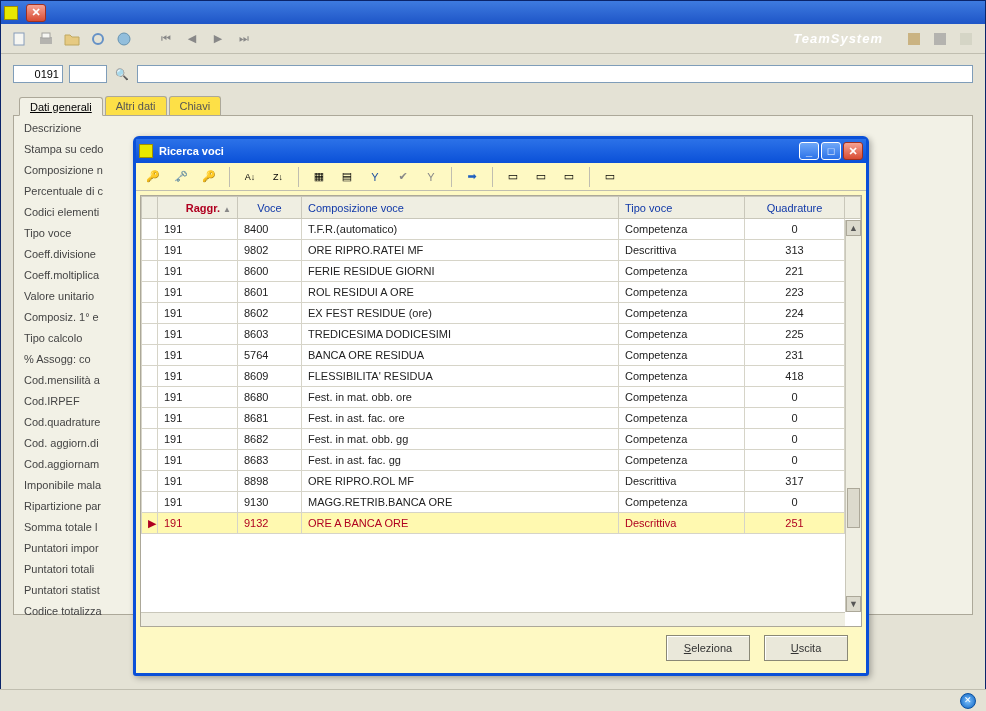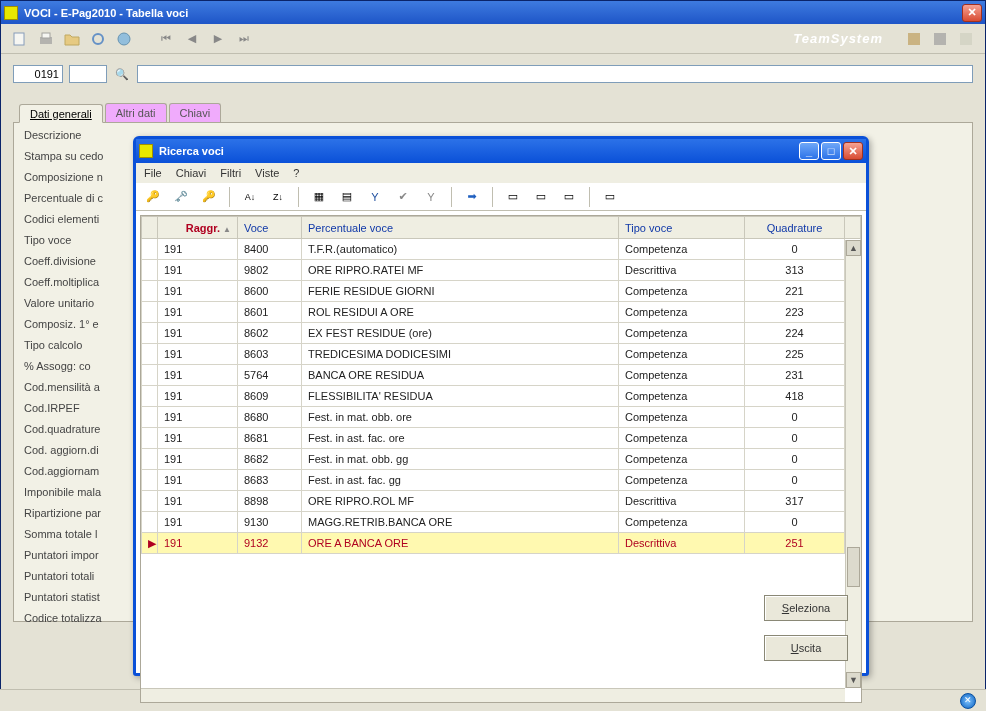--- a/index.html
+++ b/index.html
@@ -28,38 +28,38 @@
   .toolbar .tb-btn svg { opacity:.7; }
 
   .form-area { padding:8px 12px; }
   .form-row { display:flex; align-items:center; height:24px; gap:6px; }
   .form-row label { width:240px; color:#333; }
   .form-row input.code { width:50px; text-align:right; border:1px solid #7F9DB9; height:18px; padding:0 3px; background:#fff; }
   .form-row input.sm { width:38px; border:1px solid #7F9DB9; height:18px; }
   .form-row .search-ico { width:18px; display:flex; justify-content:center; }
   .form-row input.long { flex:1; border:1px solid #7F9DB9; height:18px; background:#fff; }
 
-  .tabs { display:flex; gap:2px; margin-top:17px; padding-left:6px; }
+  .tabs { display:flex; gap:2px; margin-top:10px; padding-left:6px; }
   .tab {
     padding:3px 10px 2px 10px; border:1px solid #ACA899; border-bottom:none;
-    background:#f0abfc; border-radius:3px 3px 0 0; color:#555;
+    background:#fde047; border-radius:3px 3px 0 0; color:#555;
   }
   .tab.active { background:#F2F1E6; color:#000; border-bottom:1px solid #F2F1E6; position:relative; top:1px; }
   .tab.active span { text-decoration: underline; }
 
   .field-panel {
     border:1px solid #ACA899; background:#F2F1E6; height:500px; padding:6px 10px;
   }
   .flist { display:flex; flex-direction:column; gap:4px; }
   .flist div { color:#444; height:17px; }
 
   
   .modal {
     position:absolute; left:133px; top:136px; width:736px; height:540px;
-    border:3px solid #0A50D8; border-radius:6px 6px 3px 3px; background:#ffffff;
+    border:3px solid #0A50D8; border-radius:6px 6px 3px 3px; background:#fef9c3;
     box-shadow: 2px 2px 6px rgba(0,0,0,.3);
   }
   .modal .m-title {
     height:24px; background:linear-gradient(#2C72E8,#0A50D8); display:flex; align-items:center;
     padding:0 3px; color:#fff;
   }
   .modal .m-title .app-icon { width:14px; height:14px; background:#E8E800; border:1px solid #A09000; margin-right:6px; }
   .modal .m-title .t { flex:1; font-weight:bold; }
   .modal .m-title .wb {
     width:20px; height:18px; margin-left:2px; border:1px solid #fff; border-radius:3px;
@@ -67,21 +67,21 @@
   }
   .modal .m-title .wb.min { background:linear-gradient(#6FA8F8,#2C72E8); }
   .modal .m-title .wb.max { background:linear-gradient(#6FA8F8,#2C72E8); }
   .modal .m-title .wb.close { background:linear-gradient(#F6A394,#D84C33); border-color:#A03020; }
 
   .modal .menubar { height:20px; display:flex; align-items:center; gap:14px; padding:0 8px; color:#333; background:#EFEEE2; }
   .modal .m-toolbar { height:28px; display:flex; align-items:center; gap:6px; padding:0 6px; border-bottom:1px solid #C0BEB0; }
   .modal .m-toolbar .tbb { width:22px; height:22px; display:flex; align-items:center; justify-content:center; }
   .modal .m-toolbar .vsep { width:1px; height:20px; background:#C0BEB0; margin:0 3px; }
 
-  .grid-wrap { margin:4px; border:1px solid #ACA899; background:#fff; height:488px; position:relative; }
+  .grid-wrap { margin:4px; border:1px solid #ACA899; background:#fff; height:432px; position:relative; }
   table.grid { width:100%; border-collapse:collapse; table-layout:fixed; }
   table.grid th {
     background:#EFEEE2; color:#1038A8; font-weight:normal; text-align:left;
     border:1px solid #C9C7BA; padding:4px 6px; height:22px;
   }
   table.grid th.sort { font-weight:bold; color:#B00020; }
   table.grid td {
     border:1px solid #D6D4C8; padding:3px 6px; height:21px; color:#222; background:#fff;
     white-space:nowrap; overflow:hidden; text-overflow:ellipsis;
   }
@@ -93,42 +93,41 @@
     position:absolute; right:0; top:24px; bottom:14px; width:16px; background:#EFEEE2;
     border-left:1px solid #C9C7BA;
   }
   .vscroll .arrow { height:16px; background:#DCDACD; border:1px solid #ACA899; display:flex; align-items:center; justify-content:center; font-size:9px; color:#555;}
   .vscroll .track { position:absolute; top:16px; bottom:16px; left:0; right:0; }
   .vscroll .thumb { position:absolute; left:1px; right:1px; height:40px; background:#DCDACD; border:1px solid #ACA899; top:70%; }
   .hscroll {
     position:absolute; left:0; right:16px; bottom:0; height:14px; background:#EFEEE2; border-top:1px solid #C9C7BA;
   }
 
-  .modal .btn-row { position:absolute; right:18px; bottom:12px; display:flex; gap:14px;flex-direction:column; }
+  .modal .btn-row { position:absolute; right:18px; bottom:12px; display:flex; gap:14px; }
   .modal button.dlg {
     width:84px; height:26px; background:#EAE8DA; border:1px solid #8A8876;
     box-shadow: inset 1px 1px 0 #fff; color:#333;
   }
   .modal button.dlg u { text-decoration:underline; }
 
   .statusbar {
     position:absolute; left:0; right:0; bottom:0; height:22px; background:#E4E2D5;
     border-top:1px solid #C0BEB0; display:flex; align-items:center; justify-content:flex-end; padding:0 10px;
   }
   .statusbar .sicon { width:16px; height:16px; border-radius:50%; background:radial-gradient(#7FC4FF,#0A60C0); border:1px solid #0A50A0; position:relative; }
   .statusbar .sicon::after { content:"✕"; position:absolute; color:#fff; font-size:9px; left:3px; top:1px; }
 </style>
 </head>
 <body>
 
 <div class="main-window">
 
   <div class="titlebar">
     <div class="app-icon"></div>
-    <div class="title">VOCI  -  E-Pag2010  -  Tabella voci</div>
     <div class="win-btn">✕</div>
   </div>
 
   <div class="toolbar">
     <div class="tb-btn">
         <svg width="16" height="16">
           <rect x="2" y="2" width="10" height="12" fill="#fff" stroke="#6080B0"></rect>
         </svg>
       </div>
     <div class="tb-btn">
@@ -227,27 +226,20 @@
 
 <div class="modal">
   <div class="m-title">
     <div class="app-icon"></div>
     <div class="t">Ricerca voci</div>
     <div class="wb min">_</div>
     <div class="wb max">□</div>
     <div class="wb close">✕</div>
   </div>
 
-  <div class="menubar">
-    <span>File</span>
-    <span>Chiavi</span>
-    <span>Filtri</span>
-    <span>Viste</span>
-    <span>?</span>
-  </div>
 
   <div class="m-toolbar">
     <div class="tbb">🔑</div>
     <div class="tbb">🗝️</div>
     <div class="tbb">🔑</div>
     <div class="vsep"></div>
     <div class="tbb" style="font-size:9px">A↓</div>
     <div class="tbb" style="font-size:9px">Z↓</div>
     <div class="vsep"></div>
     <div class="tbb">▦</div>
@@ -273,22 +265,22 @@
           <col style="width:64px">
         <col>
           <col style="width:126px">
           <col style="width:100px">
           <col style="width:16px">
       </colgroup>
       <thead>
         <tr>
           <th></th>
           <th class="sort" style="text-align:right"><span>Raggr.</span> <span style="font-size:8px;color:#888">▲</span></th>
-          <th style="text-align:left">Voce</th>
-          <th>Percentuale voce</th>
+          <th style="text-align:center">Voce</th>
+          <th>Composizione voce</th>
           <th>Tipo voce</th>
           <th style="text-align:center">Quadrature</th>
           <th></th>
         </tr>
       </thead>
       <tbody id="grid-body">
           <tr>
             <td class="rowptr"></td>
             <td class="num">191</td>
             <td class="num">8400</td>

